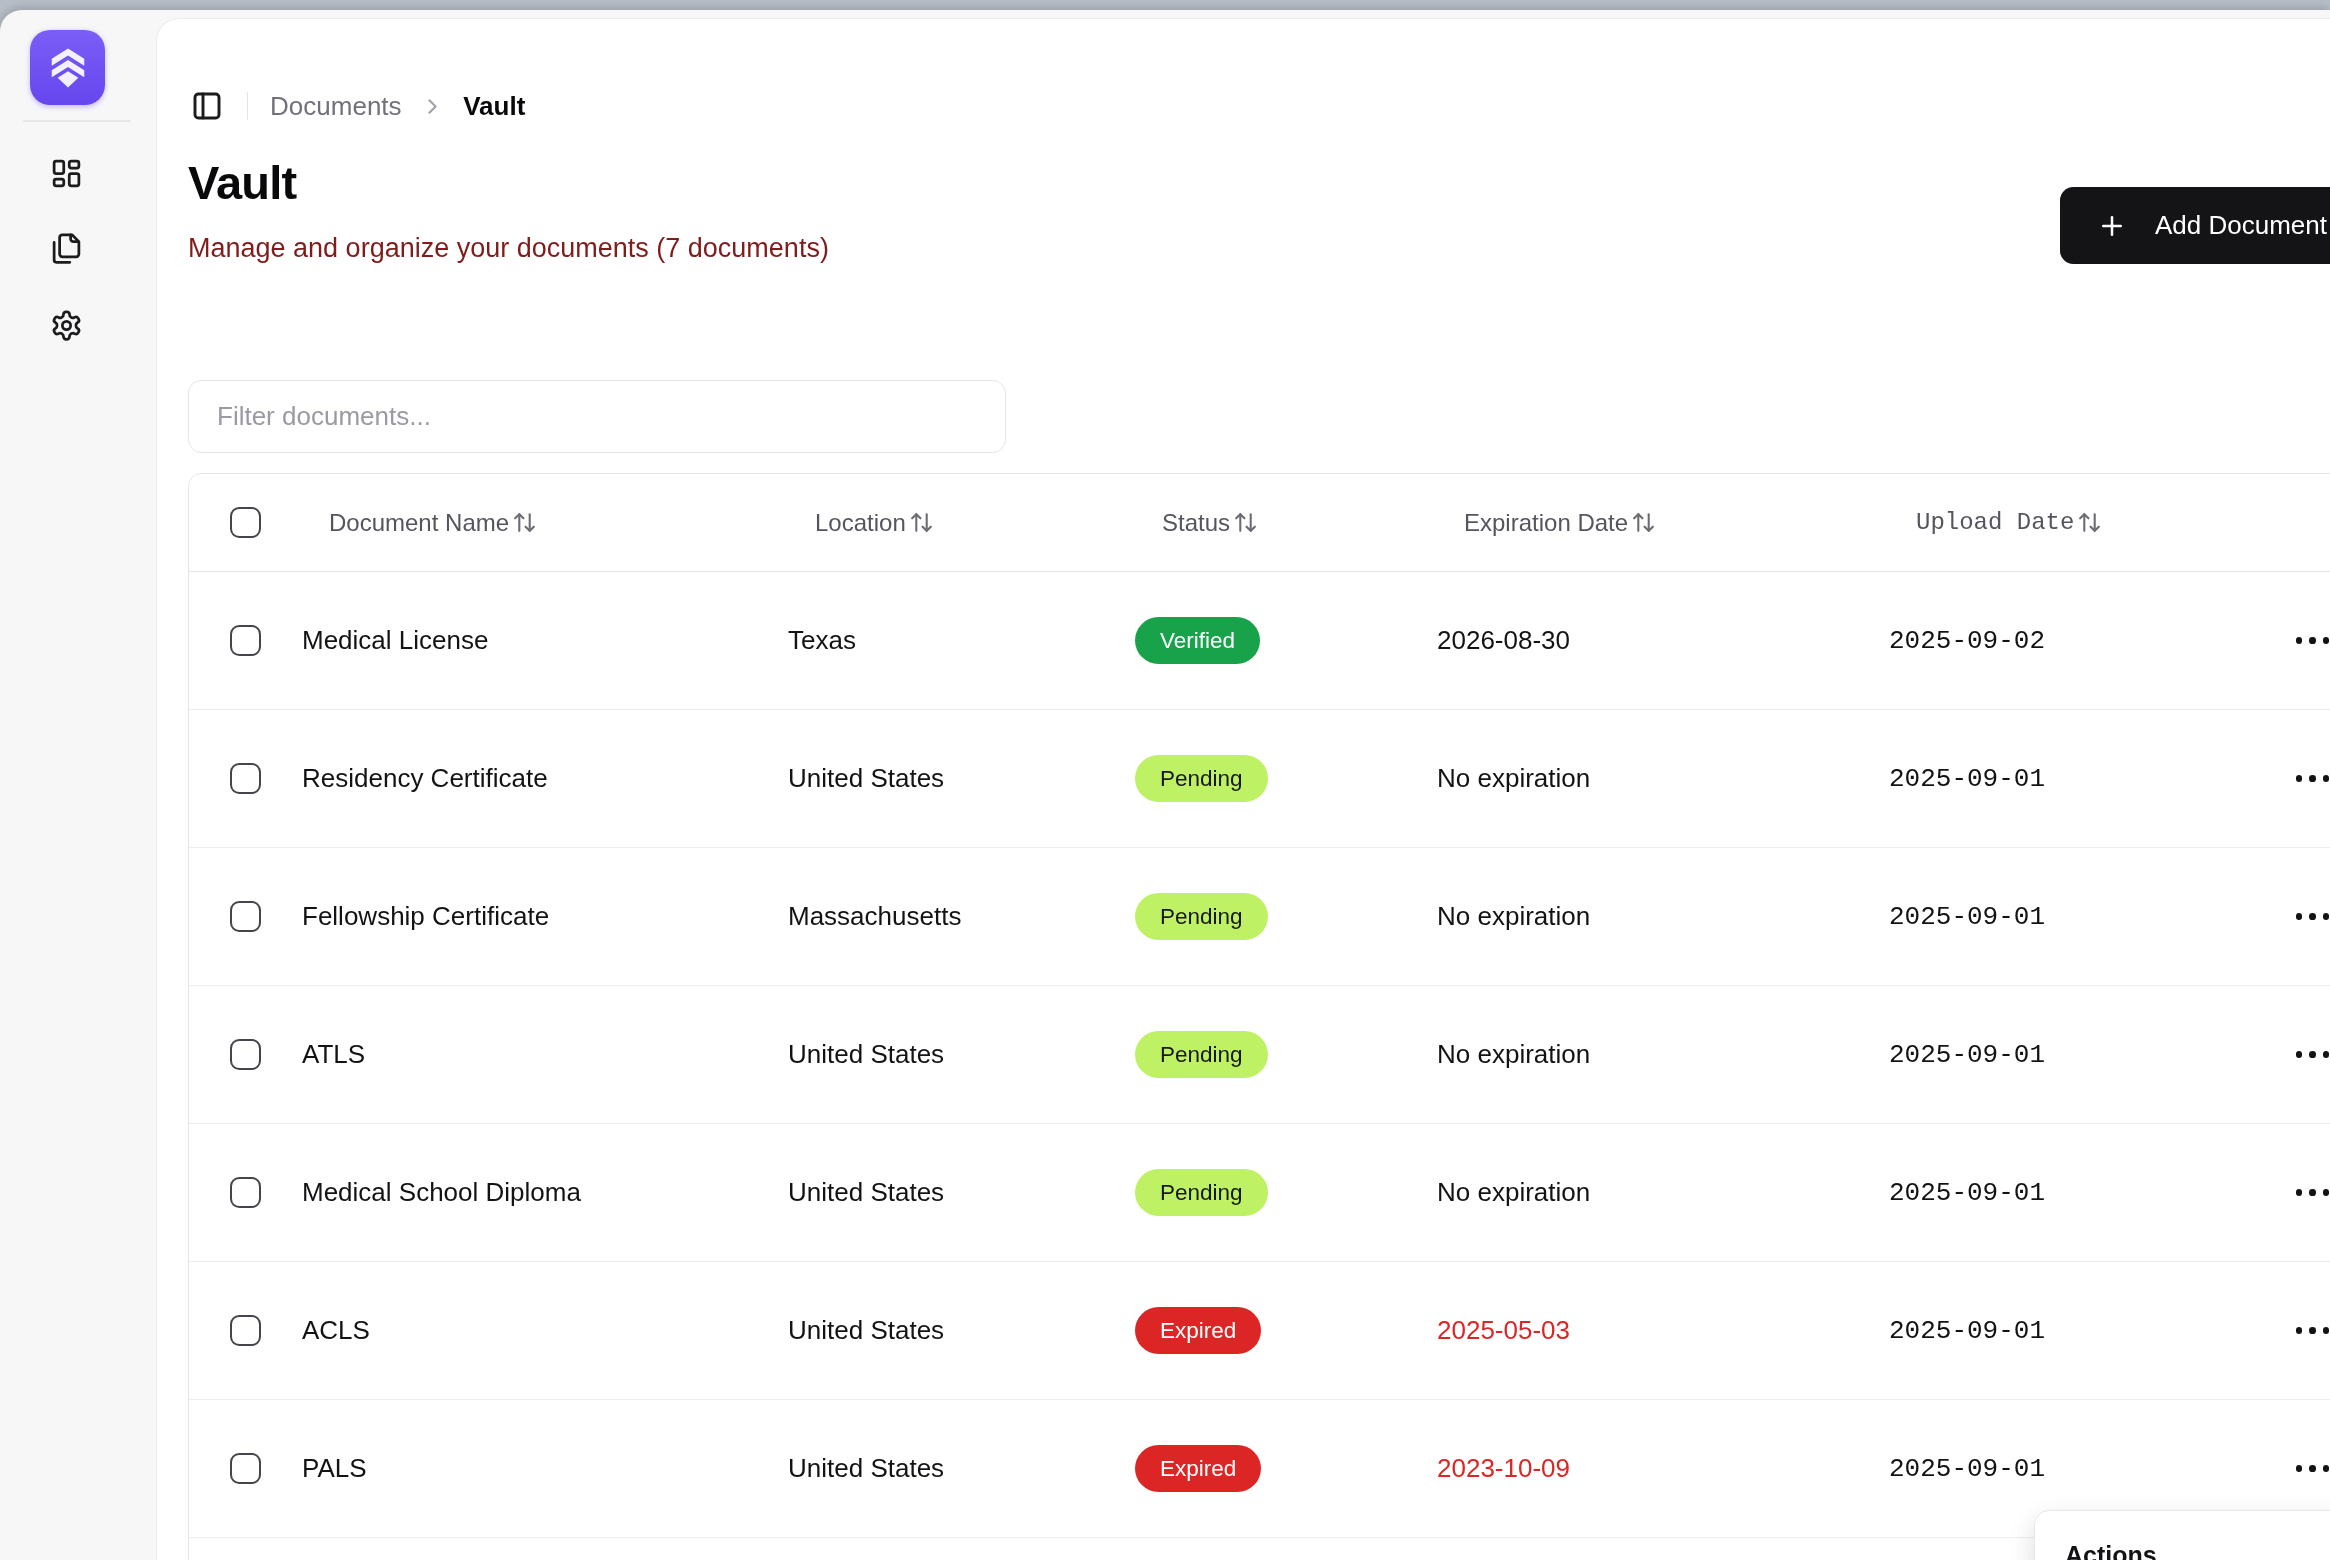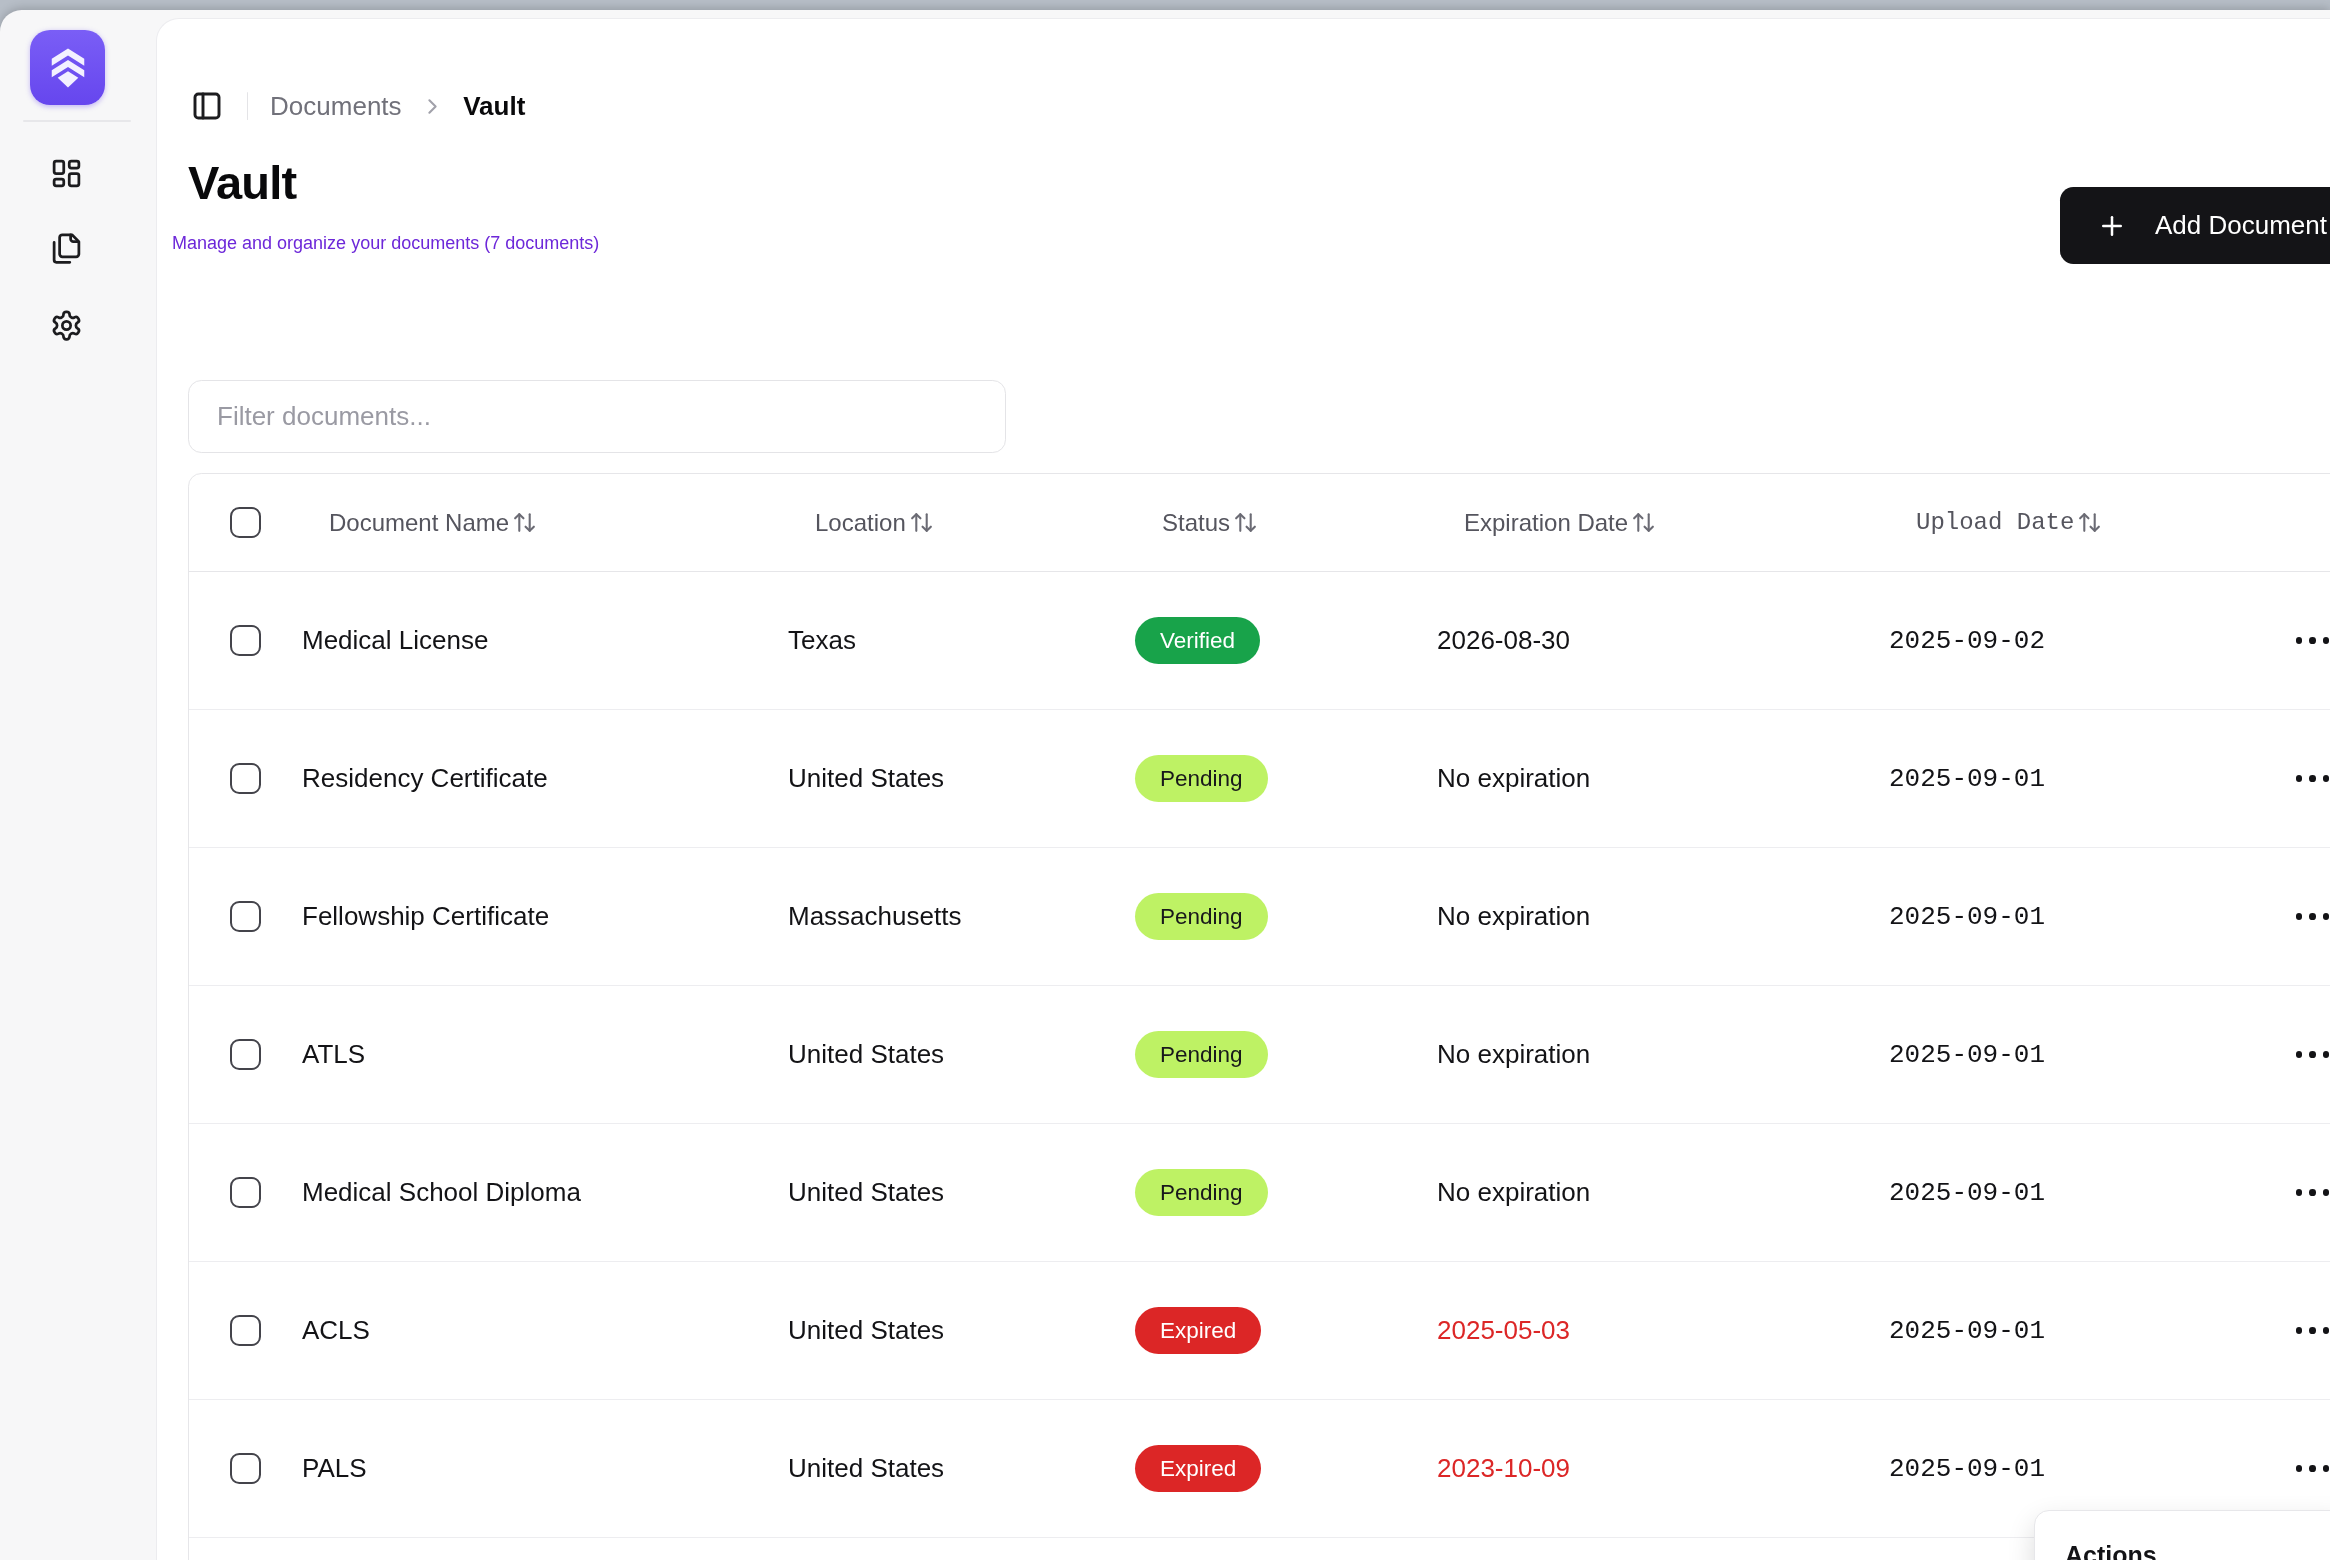--- a/index.html
+++ b/index.html
@@ -69,22 +69,22 @@
   .crumb-sep { color: #a1a1aa; display: flex; align-items: center; }
   .crumb-sep svg { width: 25px; height: 25px; }
   .crumb-current { color: #09090b; font-weight: 600; }
 
   
   .page-title {
     position: absolute; left: 188px; top: 155px;
     font-size: 47px; font-weight: 800; letter-spacing: -0.8px; color: #09090b;
   }
   .page-subtitle {
-    position: absolute; left: 172px; top: 233px;
-    font-size: 18px; color: #6d28d9;
+    position: absolute; left: 188px; top: 233px;
+    font-size: 27px; color: #7f1d1d;
   }
   .add-doc-btn {
     position: absolute; left: 2060px; top: 187px; height: 77px; width: 367px;
     background: #141417; color: #ffffff; border: none; border-radius: 13.3px;
     display: flex; align-items: center; gap: 28px; padding: 0 0 0 37px;
     font-size: 26px; font-weight: 500; cursor: pointer;
     font-family: "Liberation Sans", sans-serif;
   }
   .add-doc-btn svg { width: 30px; height: 30px; flex: 0 0 auto; }
   .add-doc-btn span { white-space: nowrap; text-align: right; }

